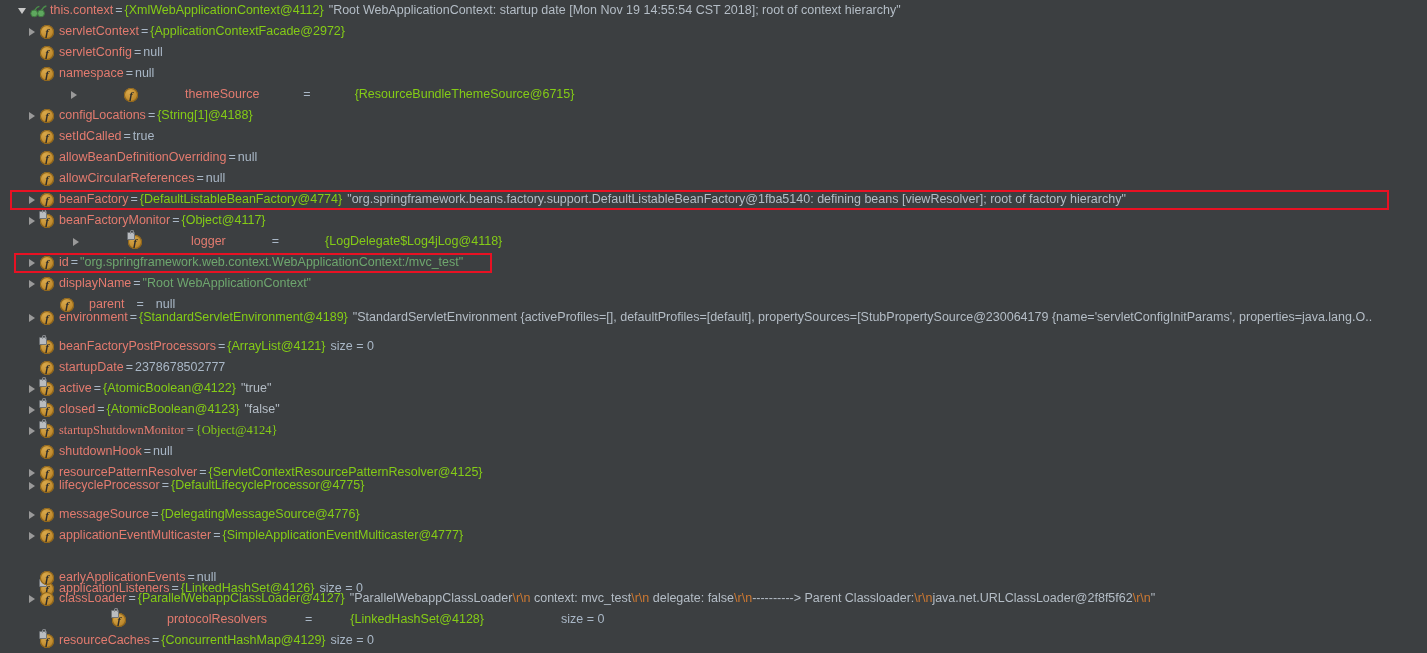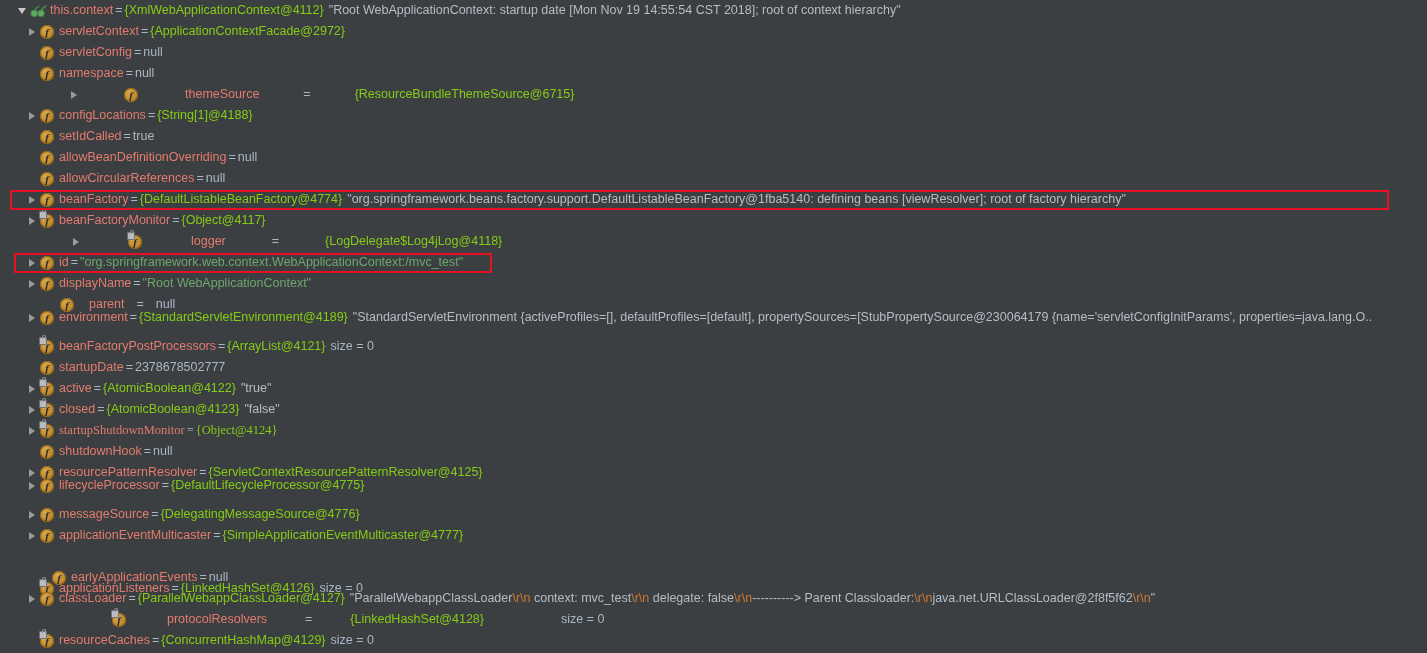--- a/index.html
+++ b/index.html
@@ -390,21 +390,21 @@
       <span class="icon">
         <span class="ico-field"></span>
         <span class="lock"></span>
       </span>
       <span class="name">applicationListeners</span>
       <span class="eq">=</span>
       <span class="type">{LinkedHashSet@4126}</span>
       <span class="sp"></span>
       <span class="val">size = 0</span>
     </div>
-    <div class="row" style="top: 567px; padding-left: 12px;">
+    <div class="row" style="top: 567px;">
       <span class="ind" style="width:26px"></span>
       <span class="arrow"></span>
       <span class="icon">
         <span class="ico-field"></span>
       </span>
       <span class="name">earlyApplicationEvents</span>
       <span class="eq">=</span>
       <span class="val">null</span>
     </div>
     <div class="row" style="top: 588px;">

